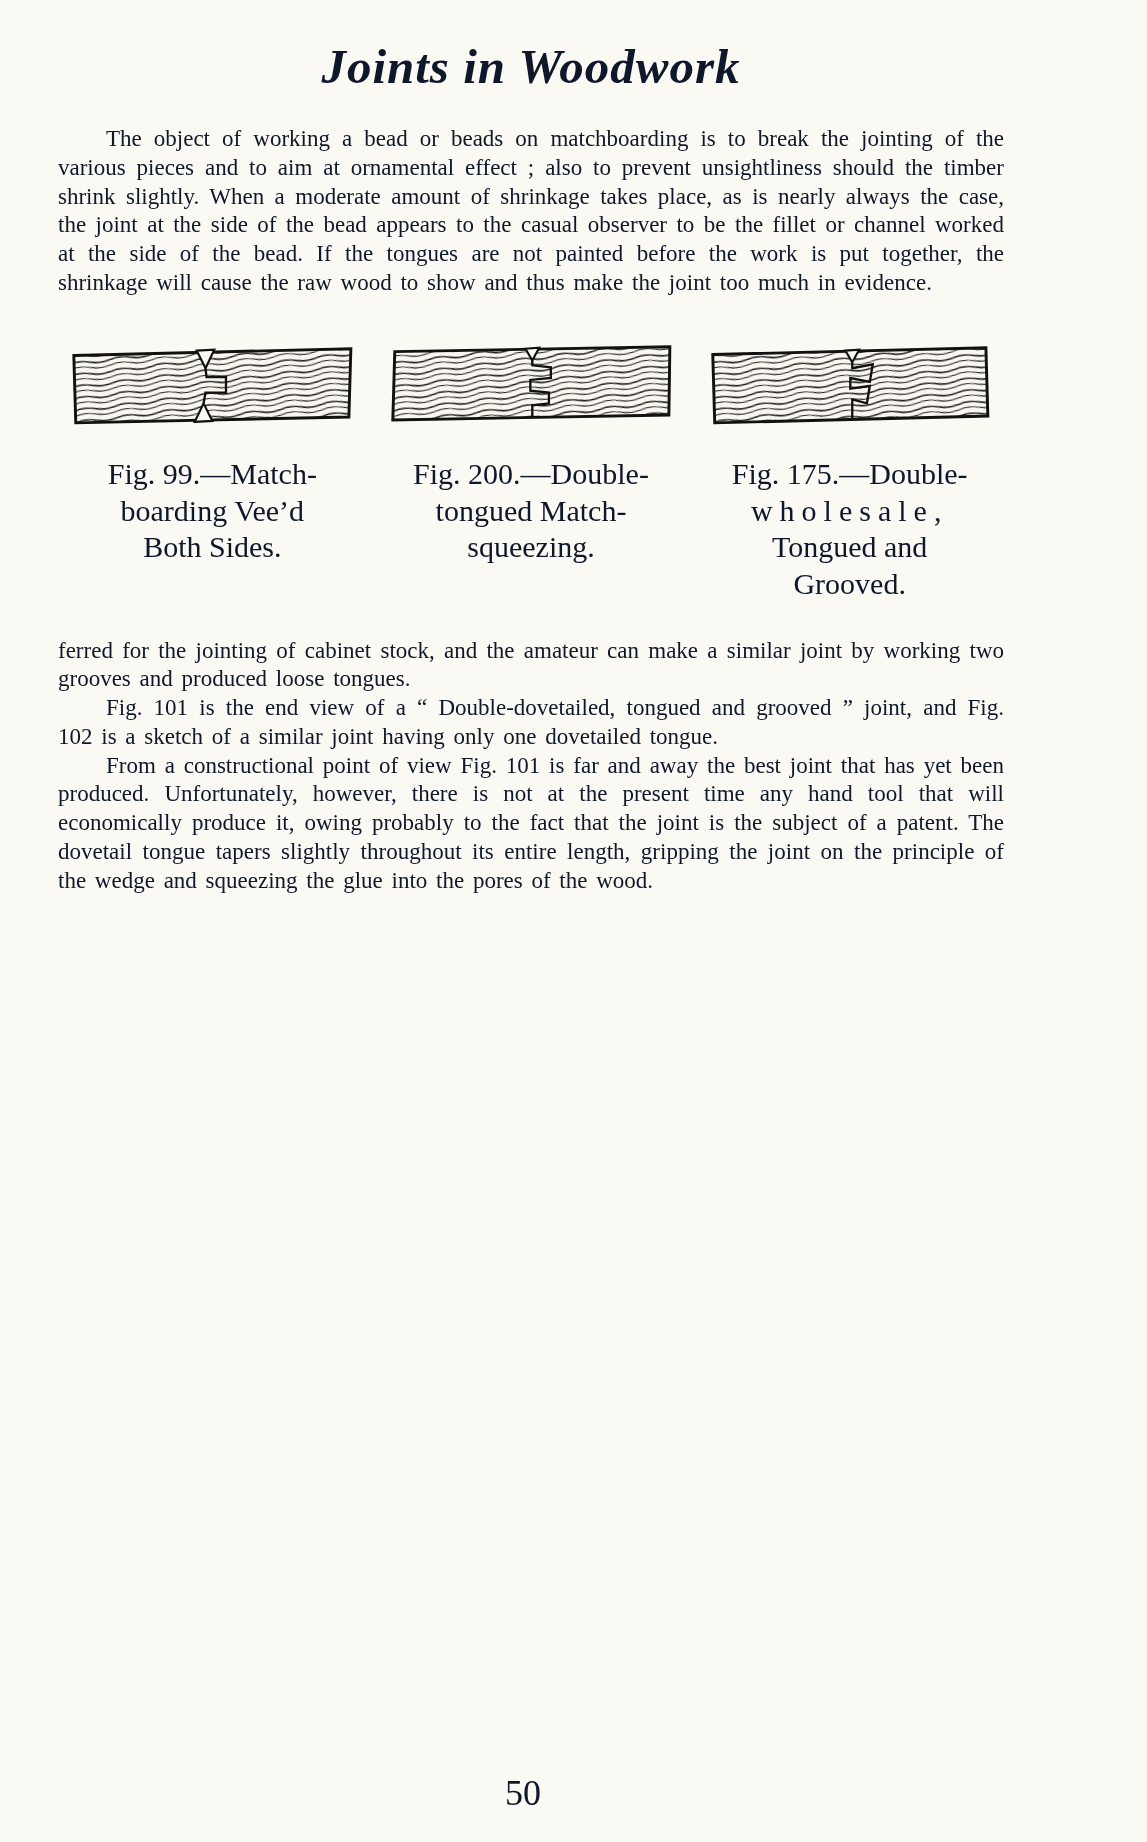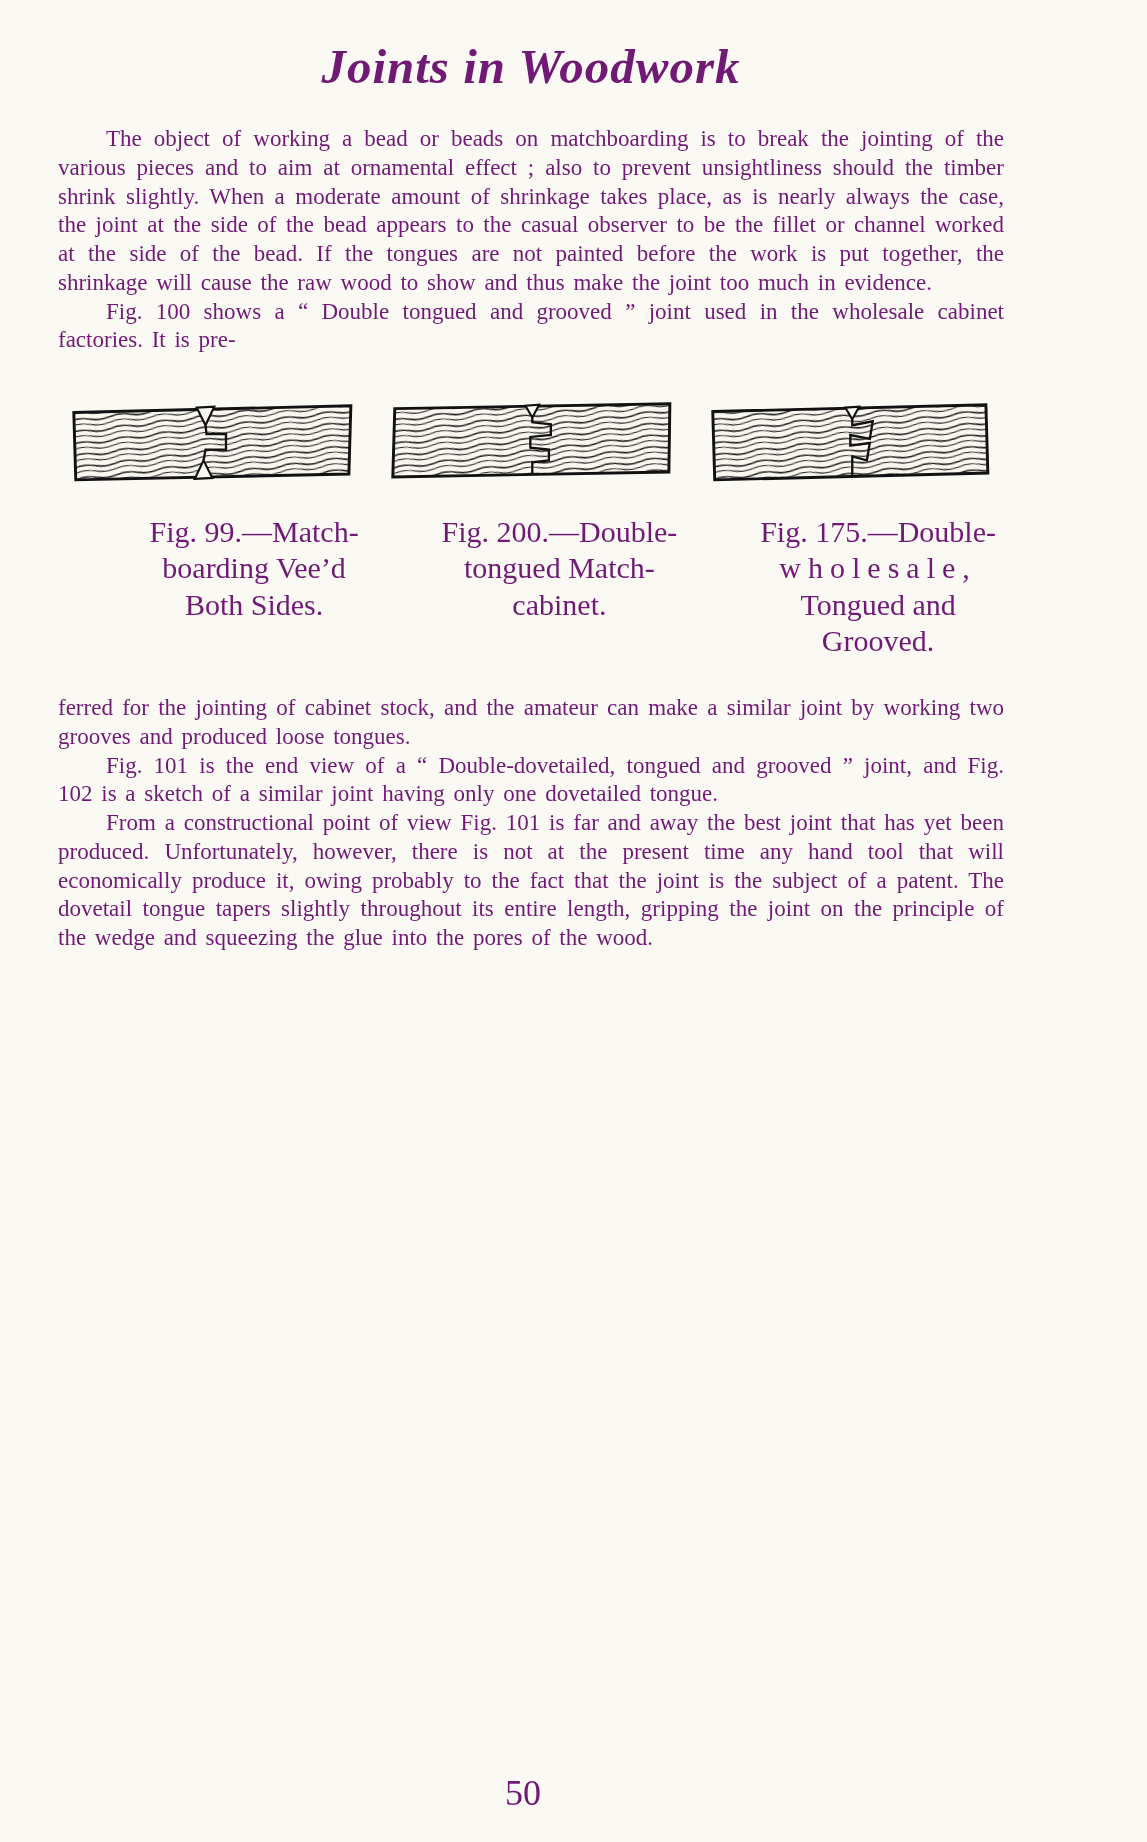--- a/index.html
+++ b/index.html
@@ -8,21 +8,21 @@
     background: #fbf9f3;
   }
   .page {
     position: relative;
     width: 1062px;
     height: 1842px;
     box-sizing: border-box;
     background: #fbf9f3;
     padding: 26px 58px 0 58px;
     font-family: "Liberation Serif", serif;
-    color: #701a75;
+    color: #0f172a;
     overflow: hidden;
   }
   .title {
     font-size: 49px;
     font-style: italic;
     font-weight: 700;
     text-align: center;
     margin: 12px 0 30px 0;
     letter-spacing: 1px;
   }
@@ -37,21 +37,21 @@
   .figures {
     display: flex;
     justify-content: space-between;
     gap: 26px;
     margin: 40px 8px 34px 8px;
   }
   .figure {
     width: 31.5%;
     display: flex;
     flex-direction: column;
-    align-items: flex-end;
+    align-items: center;
     margin: 0;
   }
   .joint {
     width: 100%;
     height: auto;
     display: block;
   }
   .caption {
     margin-top: 26px;
     font-size: 30px;
@@ -69,21 +69,20 @@
   .defs-holder { position: absolute; width: 0; height: 0; }
 </style>
 </head>
 <body>
 
 <div class="page">
 
   <h1 class="title">Joints in Woodwork</h1>
 
   <p class="body indent">The object of working a bead or beads on matchboarding is to break the jointing of the various pieces and to aim at ornamental effect ; also to prevent unsightliness should the timber shrink slightly.  When a moderate amount of shrinkage takes place, as is nearly always the case, the joint at the side of the bead appears to the casual observer to be the fillet or channel worked at the side of the bead.  If the tongues are not painted before the work is put together, the shrinkage will cause the raw wood to show and thus make the joint too much in evidence.</p>
-  <p class="body indent">Fig. 100 shows a “ Double tongued and grooved ” joint used in the wholesale cabinet factories.  It is pre-</p>
 
   <svg class="defs-holder" aria-hidden="true">
     <defs>
       <pattern id="grain" patternUnits="userSpaceOnUse" width="42" height="12" patternTransform="rotate(-7)">
         <rect width="42" height="12" fill="#f9f7f0"></rect>
         <path d="M0,3.5 Q10.5,0.5 21,3.5 T42,3.5" stroke="#1c1c1c" stroke-width="1.5" fill="none"></path>
         <path d="M0,9 Q10.5,6 21,9 T42,9" stroke="#1c1c1c" stroke-width="1.1" fill="none"></path>
       </pattern>
     </defs>
   </svg>
@@ -106,21 +105,21 @@
 
     <figure class="figure">
       <svg class="joint" viewBox="0 0 300 95">
         <path d="M10,14 L292,9 L291,79 L8,84 Z" fill="url(#grain)" stroke="#111" stroke-width="3"></path>
         <polygon points="144,11 158,10 151,23" fill="#fbf9f3" stroke="#111" stroke-width="2.2"></polygon>
         <path d="M151,23 L151,28 L170,30 L170,41 L149,43 L149,54 L168,56 L168,67 L151,69 L151,82" fill="none" stroke="#111" stroke-width="2.4"></path>
       </svg>
       <figcaption class="caption">
         <div>Fig. 200.—Double-</div>
         <div>tongued Match-</div>
-        <div>cabinet.</div>
+        <div>squeezing.</div>
       </figcaption>
     </figure>
 
     <figure class="figure">
       <svg class="joint" viewBox="0 0 300 95">
         <path d="M10,17 L290,10 L292,80 L12,87 Z" fill="url(#grain)" stroke="#111" stroke-width="3"></path>
         <polygon points="146,13 160,12 153,25" fill="#fbf9f3" stroke="#111" stroke-width="2.2"></polygon>
         <path d="M153,25 L153,31 L174,27 L171,45 L151,41 L151,52 L171,49 L168,67 L153,63 L153,84" fill="none" stroke="#111" stroke-width="2.4"></path>
       </svg>
       <figcaption class="caption">

